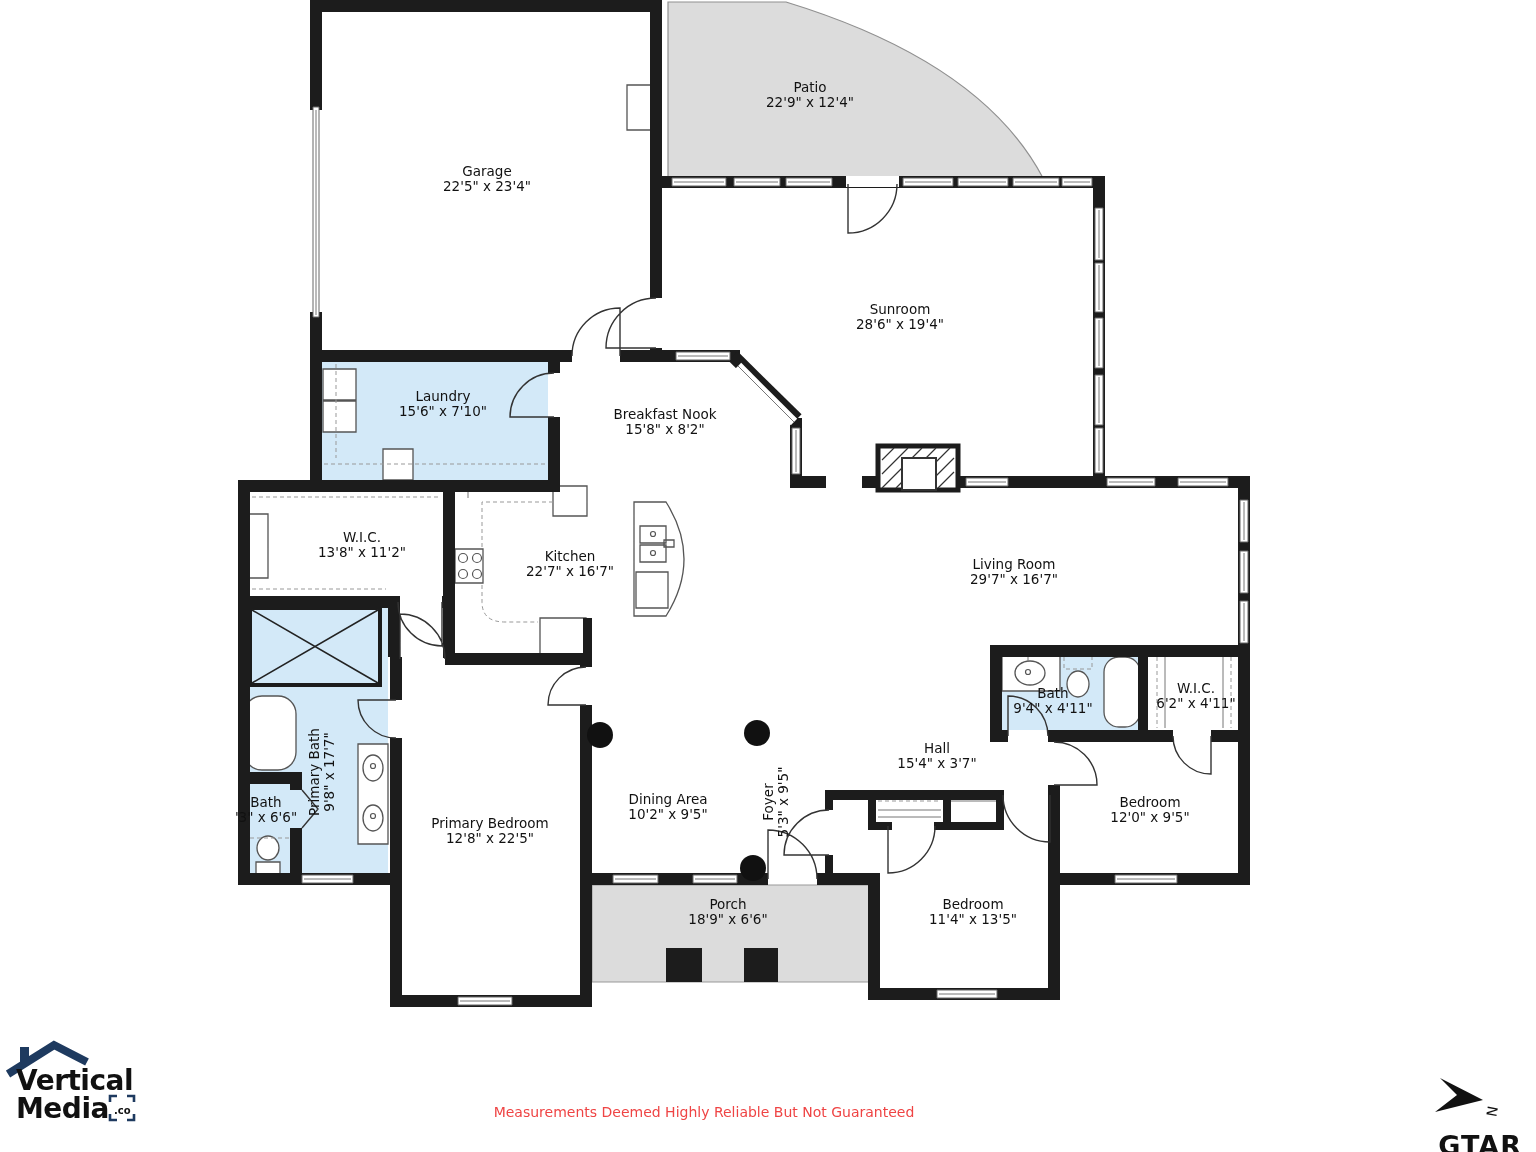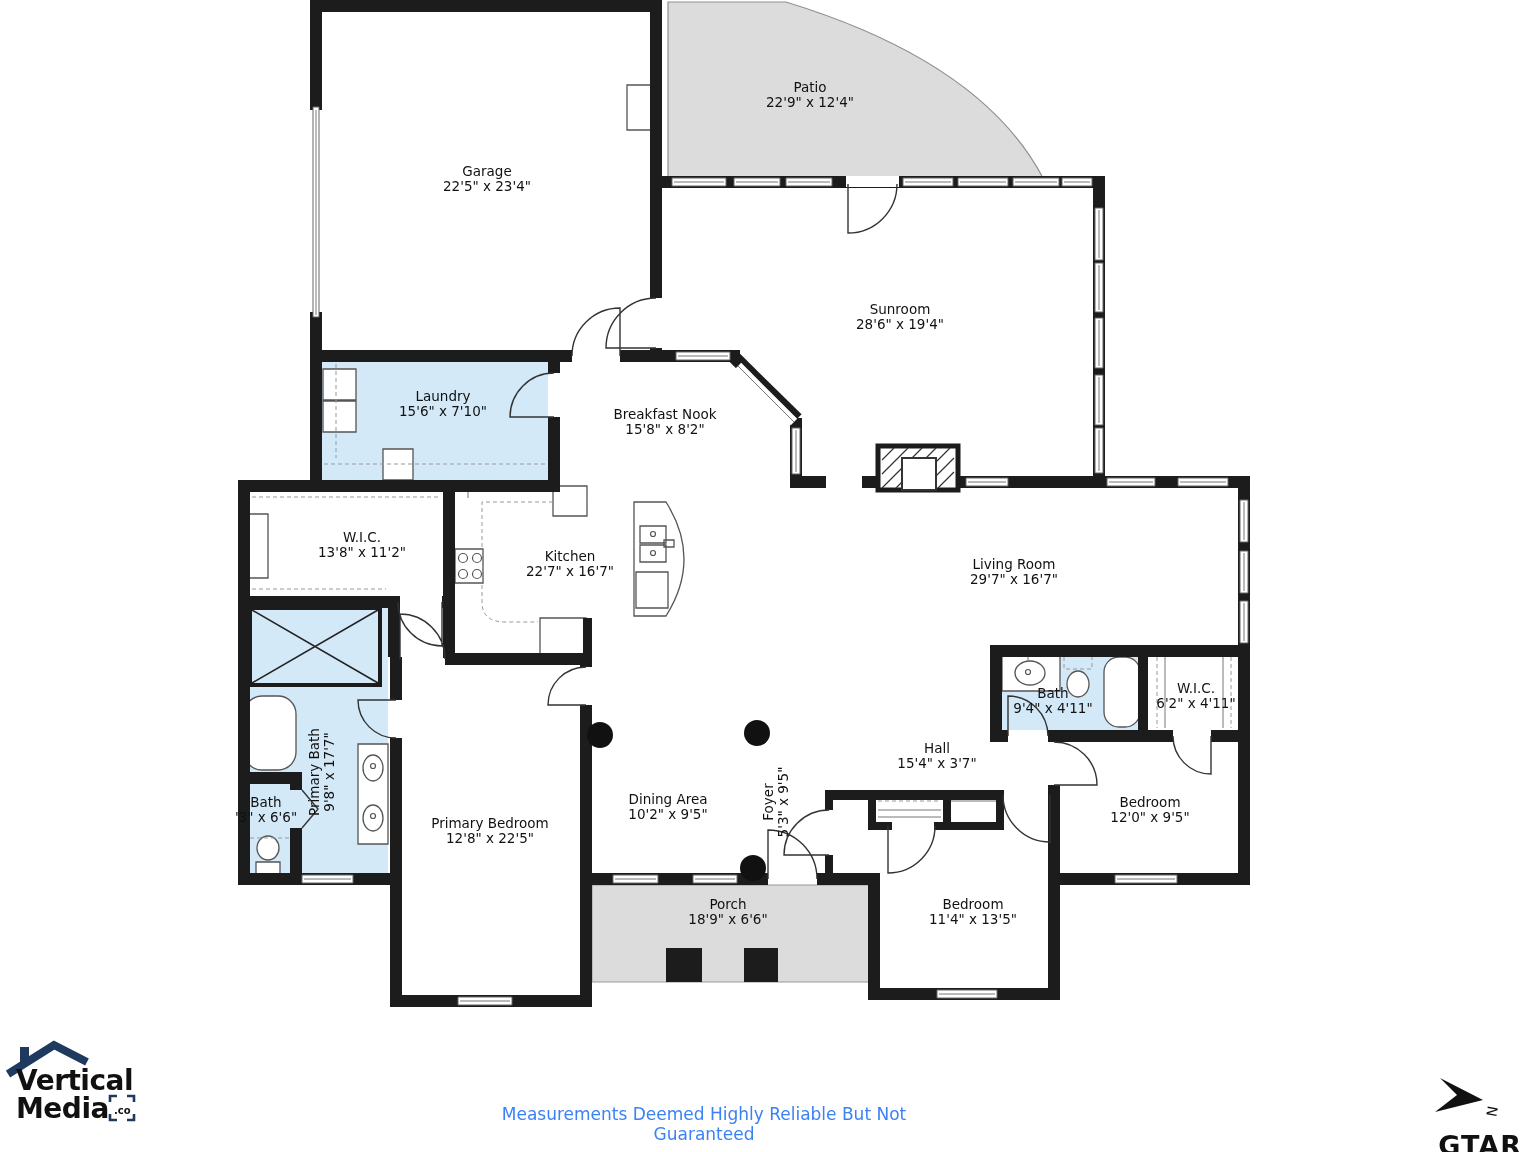--- a/index.html
+++ b/index.html
@@ -2,21 +2,21 @@
 <html><head>
 <meta charset="utf-8">
 <style>
   html,body{margin:0;padding:0;background:#fff;}
   .canvas{position:relative;width:1536px;height:1152px;background:#fff;overflow:hidden;
           font-family:"DejaVu Sans",sans-serif;}
   svg{position:absolute;left:0;top:0;}
   text{font-family:"DejaVu Sans",sans-serif;fill:#111;}
   .room-name,.room-dims{font-size:13.5px;}
   .disclaimer{position:absolute;left:454px;top:1104px;width:500px;text-align:center;
-              font-size:17px;color:#3b82f6;}
+              font-size:14px;color:#ef4444;}
   .gtar{position:absolute;right:14px;top:1130px;font-size:27px;font-weight:bold;
         letter-spacing:1px;color:#111;}
 </style>
 </head>
 <body>
 
 <div class="canvas">
 
 <svg width="1536" height="1152" viewBox="0 0 1536 1152">
 

